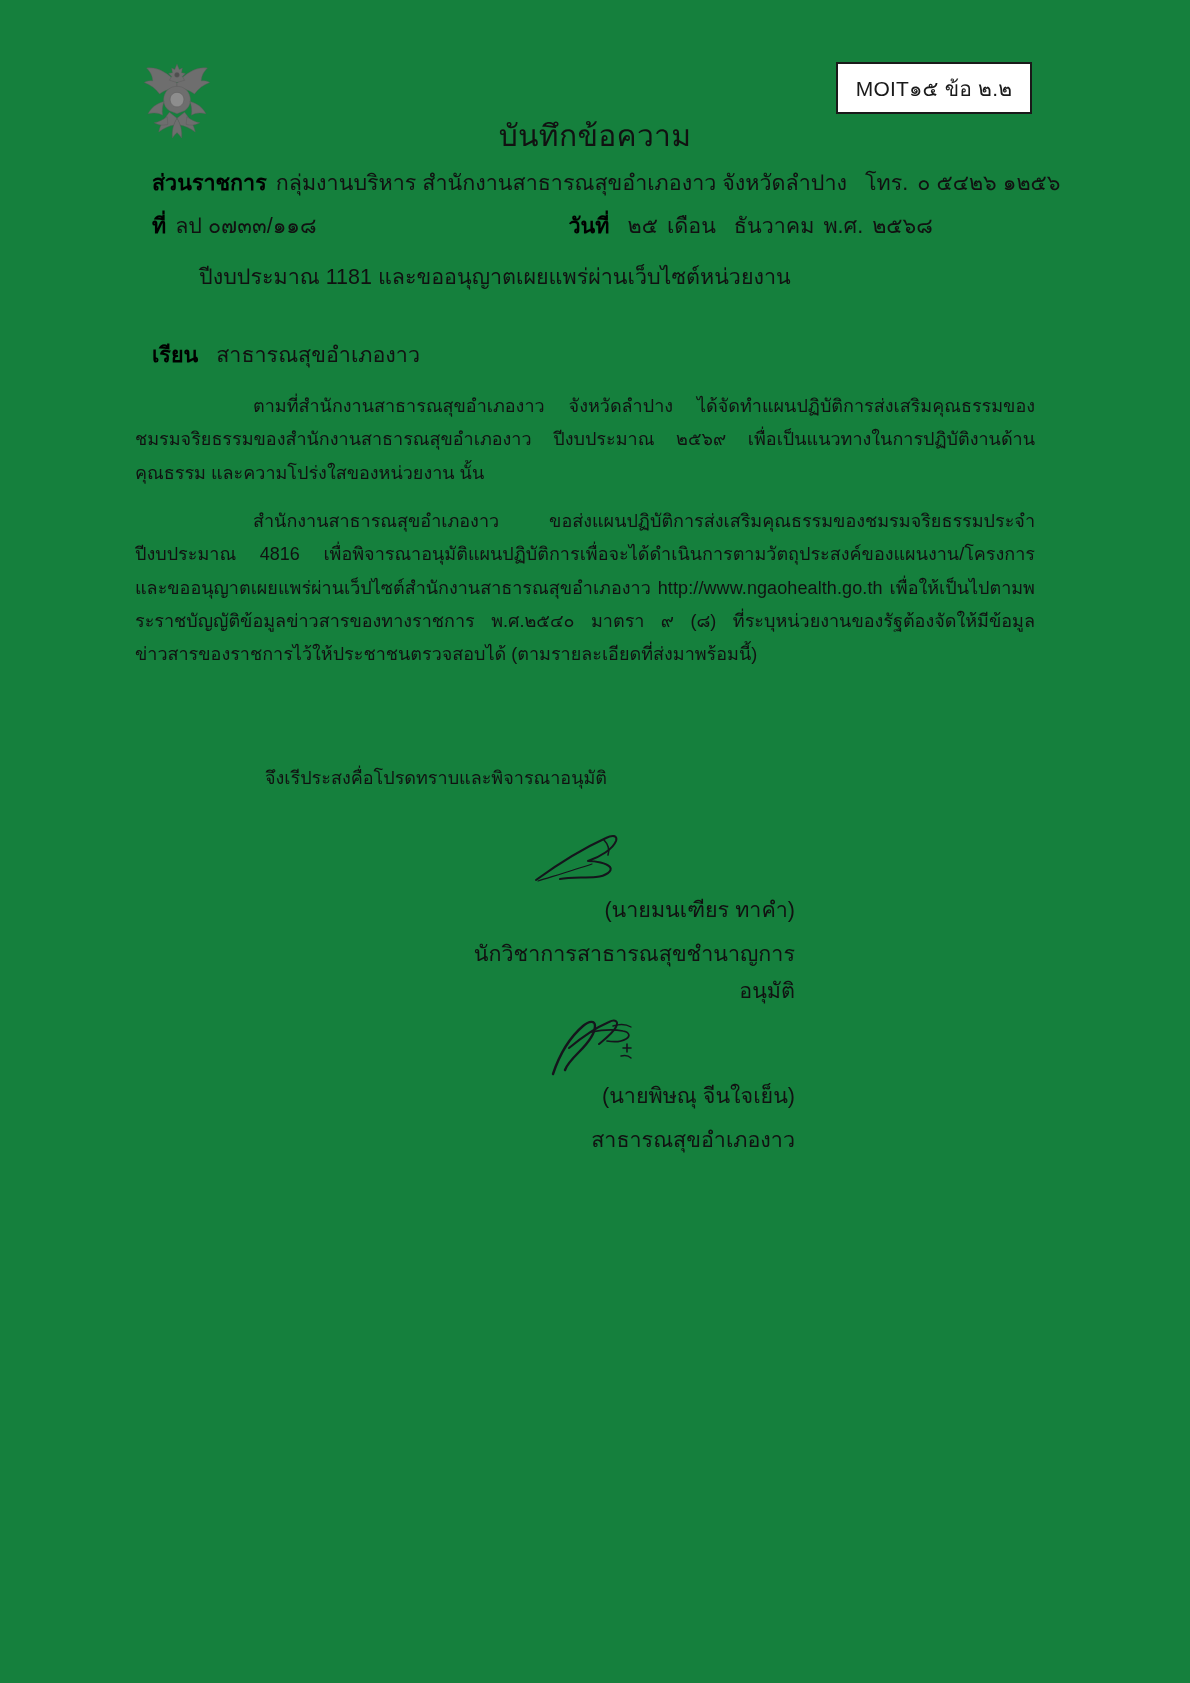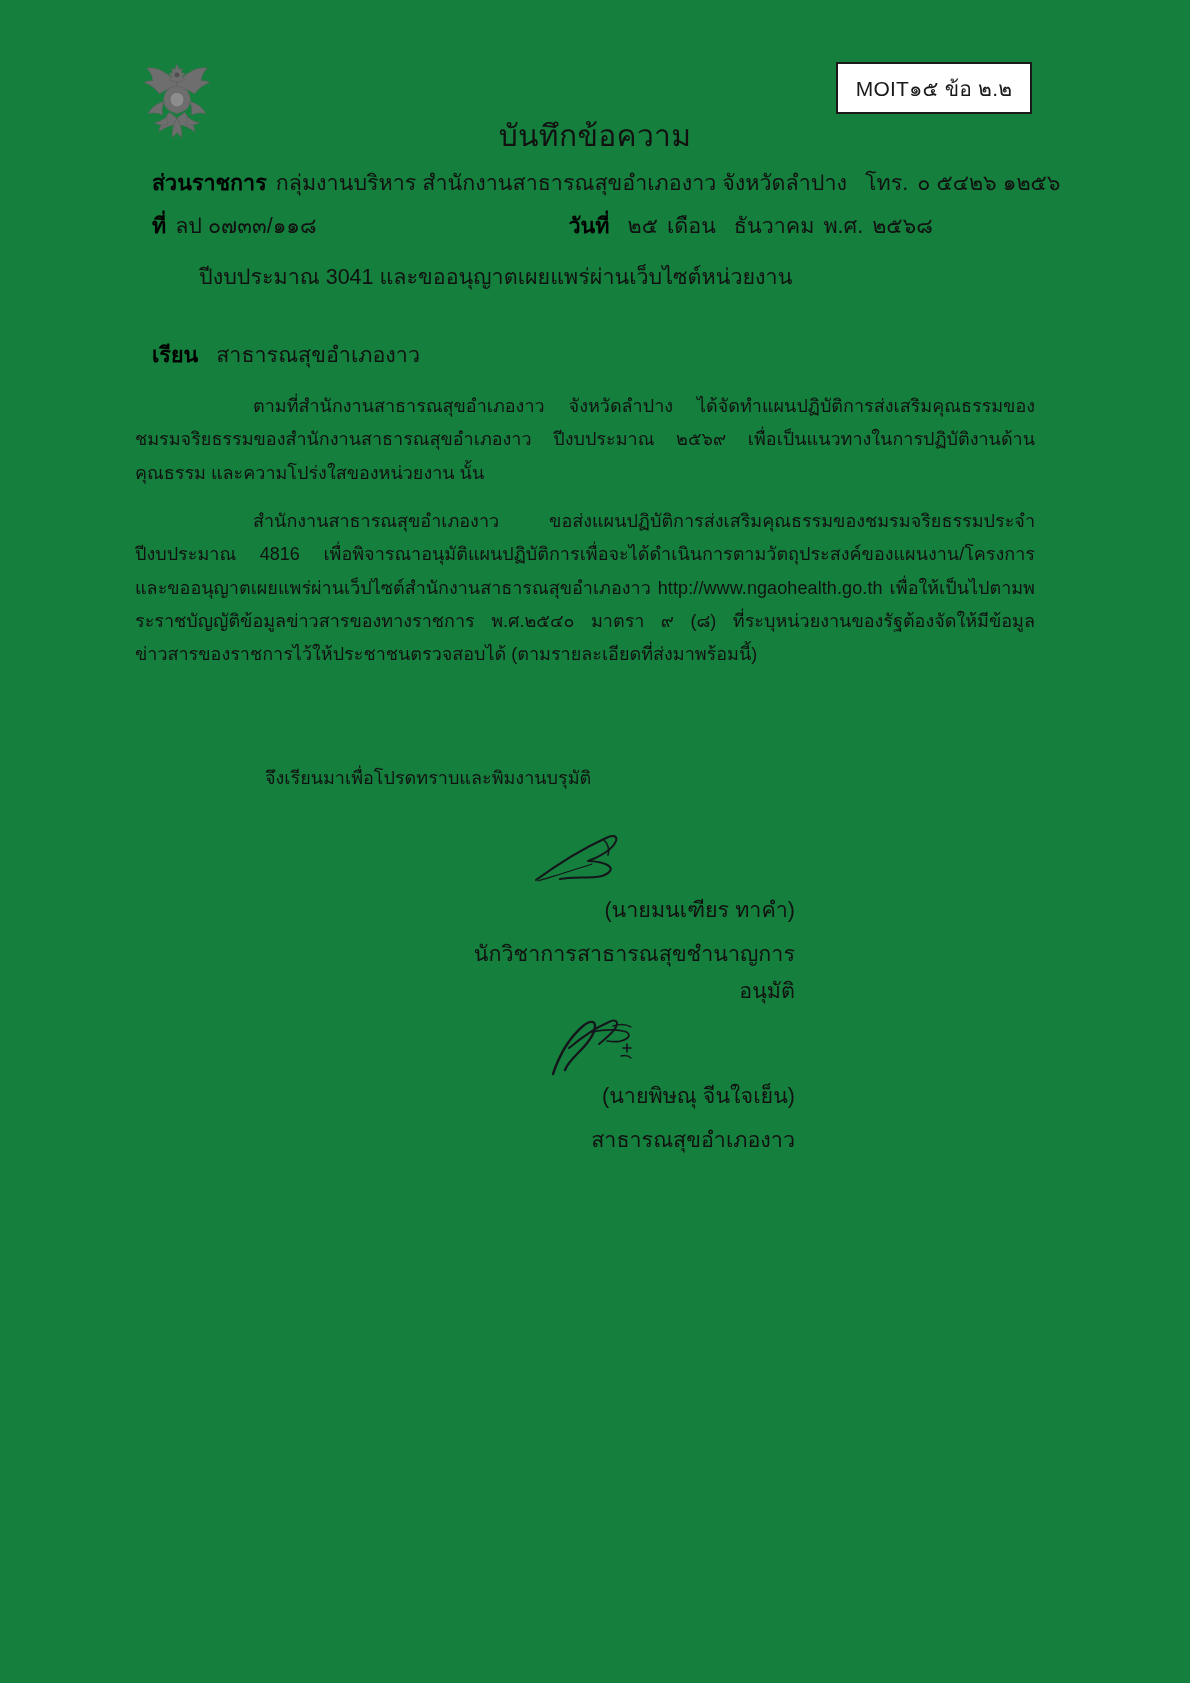--- a/index.html
+++ b/index.html
@@ -190,39 +190,39 @@
 
   <div class="field-row row-department">
     <span class="field-label">ส่วนราชการ</span><span class="gap-sm"></span><span class="field-value">กลุ่มงานบริหาร สำนักงานสาธารณสุขอำเภองาว จังหวัดลำปาง</span><span class="gap-md"></span><span class="field-value">โทร.</span><span class="gap-sm"></span><span class="field-value">๐ ๕๔๒๖ ๑๒๕๖</span>
   </div>
 
   <div class="field-row row-refdate">
     <span class="field-label">ที่</span><span class="gap-sm"></span><span class="field-value">ลป ๐๗๓๓/๑๑๘</span><span class="date-block"><span class="field-label">วันที่</span><span class="gap-md"></span><span class="field-value">๒๕</span><span class="gap-sm"></span><span class="field-value">เดือน</span><span class="gap-md"></span><span class="field-value">ธันวาคม</span><span class="gap-sm"></span><span class="field-value">พ.ศ.</span><span class="gap-sm"></span><span class="field-value">๒๕๖๘</span></span>
   </div>
 
   <div class="field-row row-subject">
-    <span class="subject-line2 field-value">ปีงบประมาณ 3041 และขออนุญาตเผยแพร่ผ่านเว็บไซต์หน่วยงาน</span>
+    <span class="subject-line2 field-value">ปีงบประมาณ 1181 และขออนุญาตเผยแพร่ผ่านเว็บไซต์หน่วยงาน</span>
   </div>
 
   <div class="field-row row-to">
     <span class="field-label">เรียน</span><span class="gap-md"></span><span class="field-value">สาธารณสุขอำเภองาว</span>
   </div>
 
   <div class="body-para para-1">
     <span class="indent"></span><span>ตามที่สำนักงานสาธารณสุขอำเภองาว จังหวัดลำปาง ได้จัดทำแผนปฏิบัติการส่งเสริมคุณธรรมของชมรมจริยธรรมของสำนักงานสาธารณสุขอำเภองาว ปีงบประมาณ ๒๕๖๙ เพื่อเป็นแนวทางในการปฏิบัติงานด้านคุณธรรม และความโปร่งใสของหน่วยงาน นั้น</span>
   </div>
 
   <div class="body-para para-2">
     <span class="indent"></span><span>สำนักงานสาธารณสุขอำเภองาว ขอส่งแผนปฏิบัติการส่งเสริมคุณธรรมของชมรมจริยธรรมประจำปีงบประมาณ 4816 เพื่อพิจารณาอนุมัติแผนปฏิบัติการเพื่อจะได้ดำเนินการตามวัตถุประสงค์ของแผนงาน/โครงการ และขออนุญาตเผยแพร่ผ่านเว็ปไซต์สำนักงานสาธารณสุขอำเภองาว</span>
     <span class="url-text">http://www.ngaohealth.go.th</span>
     <span>เพื่อให้เป็นไปตามพระราชบัญญัติข้อมูลข่าวสารของทางราชการ พ.ศ.๒๕๔๐ มาตรา ๙ (๘) ที่ระบุหน่วยงานของรัฐต้องจัดให้มีข้อมูลข่าวสารของราชการไว้ให้ประชาชนตรวจสอบได้ (ตามรายละเอียดที่ส่งมาพร้อมนี้)</span>
   </div>
 
   <div class="body-para para-3">
-    <span class="indent"></span><span>จึงเรียนมาเพื่อโปรดทราบและพิมงานบรุมัติ</span>
+    <span class="indent"></span><span>จึงเรีประสงคื่อโปรดทราบและพิจารณาอนุมัติ</span>
   </div>
 
   <div class="sig-block">
 
     <svg class="sig-img" viewBox="0 0 190 62" aria-hidden="true">
       <g fill="none" stroke="#15151c" stroke-linecap="round" stroke-linejoin="round">
         <path d="M36 50 C58 34 84 18 106 8 C112 5 118 5 116 11 C113 19 100 27 88 31
                  C96 31 106 33 110 37 C113 41 106 46 96 47 C84 48 70 47 60 49" stroke-width="2.1"></path>
         <path d="M38 51 C54 46 74 40 92 34" stroke-width="1.2"></path>
         <path d="M104 10 C108 14 110 20 108 25" stroke-width="1.6"></path>

